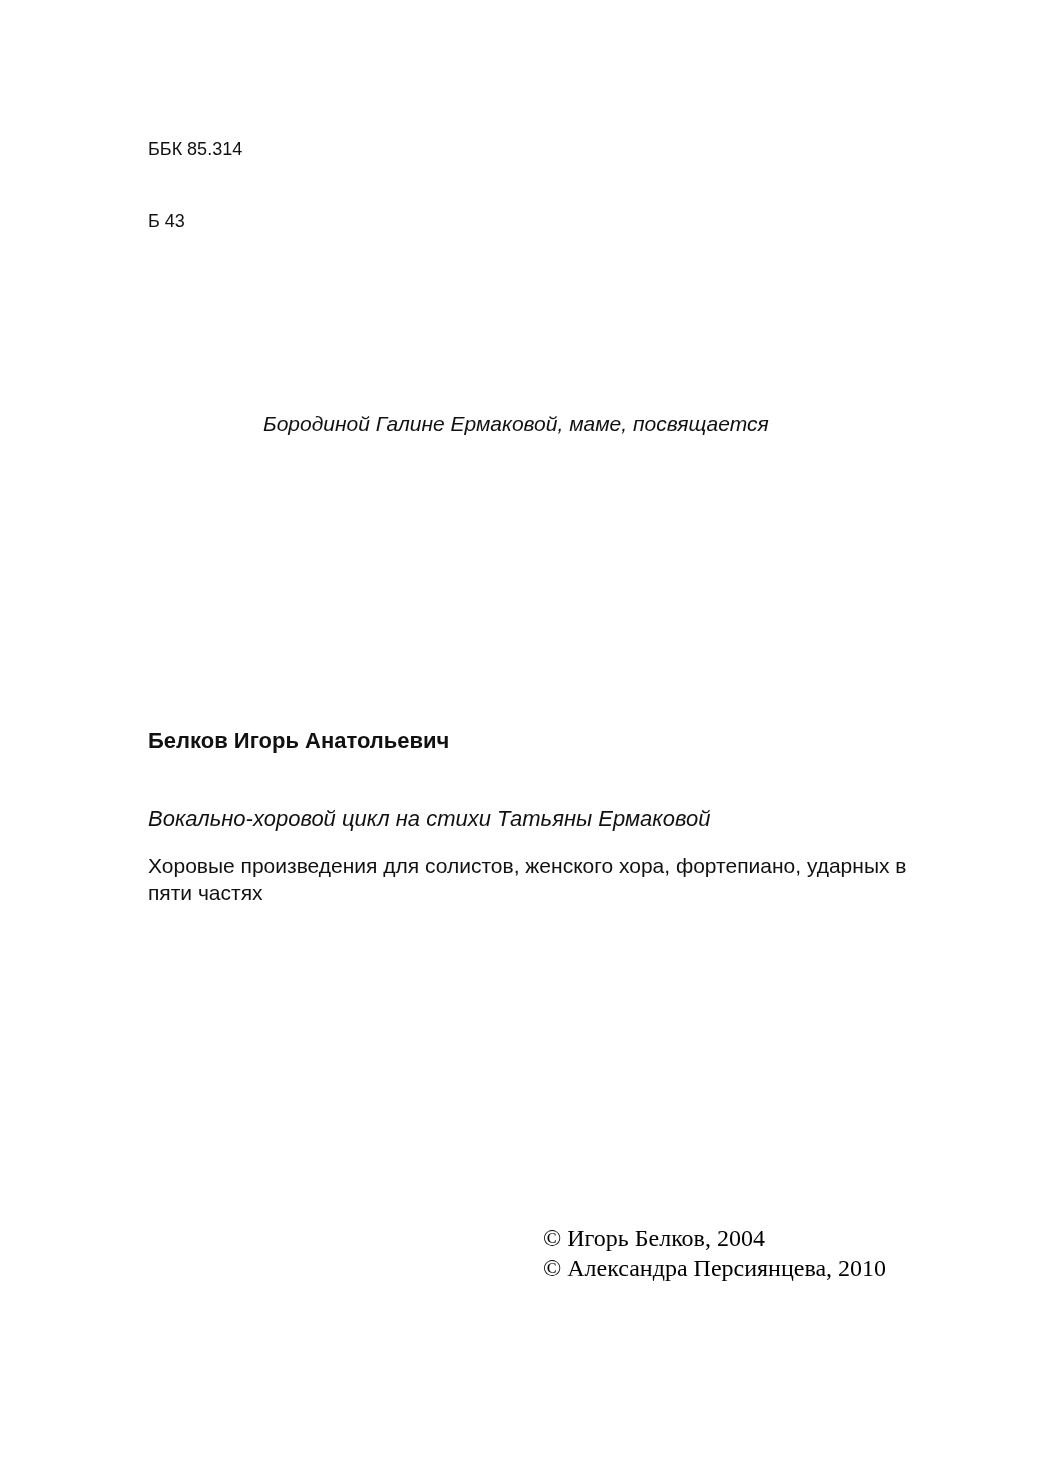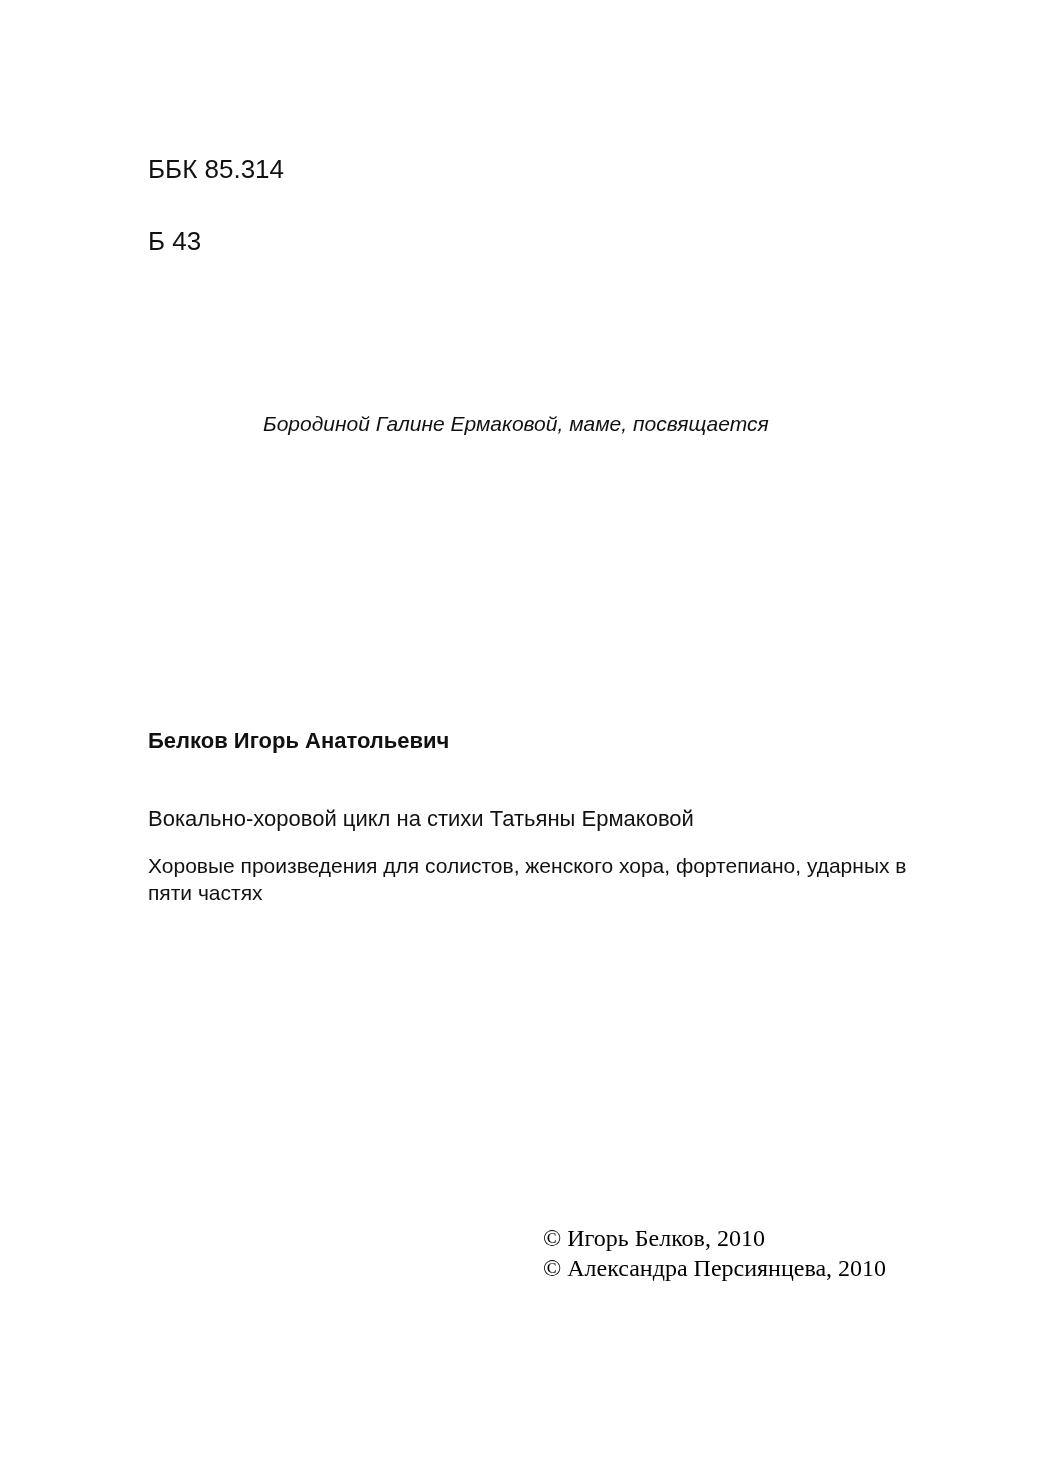--- a/index.html
+++ b/index.html
@@ -12,22 +12,22 @@
     width: 1040px;
     height: 1471px;
     background: #ffffff;
     color: #111111;
     font-family: "Liberation Sans", sans-serif;
     overflow: hidden;
   }
   .bbk-block {
     position: absolute;
     left: 148px;
-    top: 109px;
-    font-size: 26px;
+    top: 89px;
+    font-size: 18px;
     line-height: 24px;
     white-space: pre;
   }
   .dedication {
     position: absolute;
     left: 263px;
     top: 411px;
     font-size: 21px;
     font-style: italic;
     line-height: 26px;
@@ -40,20 +40,21 @@
     font-size: 22px;
     font-weight: bold;
     line-height: 27px;
     white-space: nowrap;
   }
   .cycle-title {
     position: absolute;
     left: 148px;
     top: 805px;
     font-size: 22px;
+    font-style: italic;
     line-height: 27px;
     white-space: nowrap;
   }
   .description {
     position: absolute;
     left: 148px;
     top: 852px;
     width: 768px;
     font-size: 21px;
     line-height: 27px;
@@ -83,17 +84,17 @@
 
   <div class="dedication">Бородиной Галине Ермаковой, маме, посвящается</div>
 
   <div class="author-name">Белков Игорь Анатольевич</div>
 
   <div class="cycle-title">Вокально-хоровой цикл на стихи Татьяны Ермаковой</div>
 
   <div class="description">Хоровые произведения для солистов, женского хора, фортепиано, ударных в пяти частях</div>
 
   <div class="copyright-block">
-    <div>© Игорь Белков, 2010</div>
+    <div>© Игорь Белков, 2004</div>
     <div>© Александра Персиянцева, 2010</div>
   </div>
 
 </div>
 
 </body></html>

